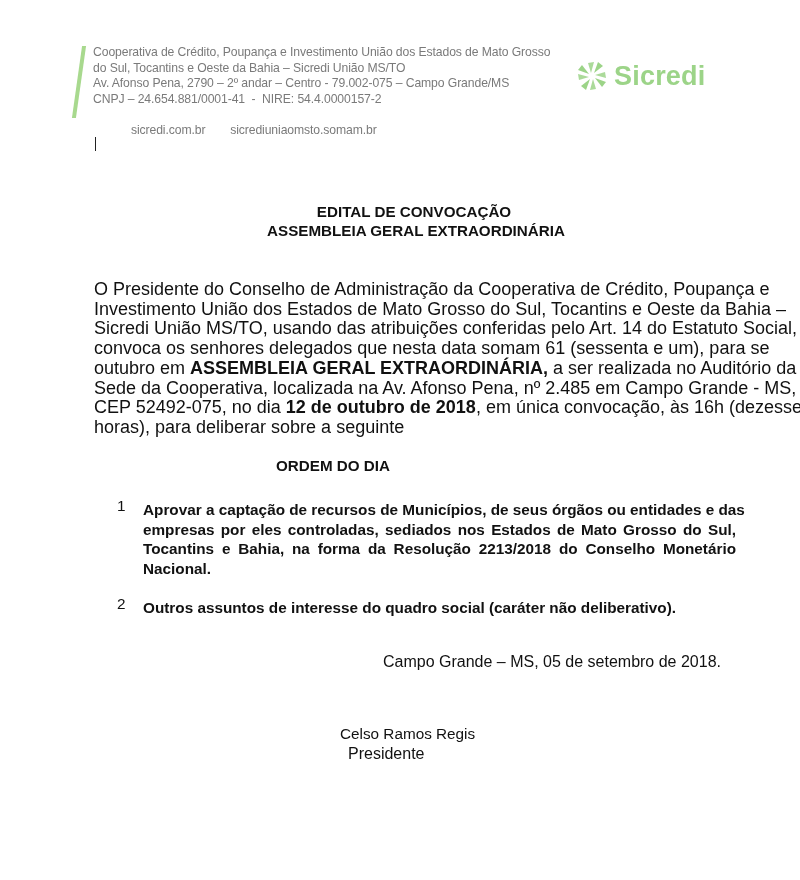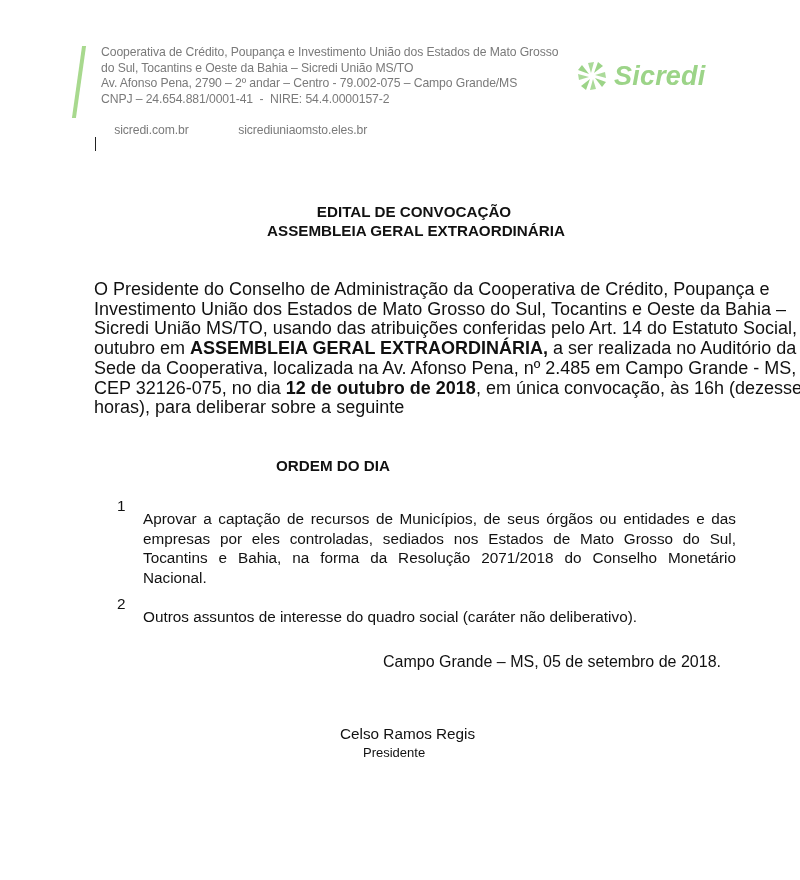--- a/index.html
+++ b/index.html
@@ -2,61 +2,61 @@
 <html><head>
 <meta charset="utf-8">
 <style>
   html, body { margin: 0; padding: 0; background: #ffffff; }
   body { width: 800px; height: 880px; position: relative; overflow: hidden;
          font-family: "Liberation Sans", sans-serif; color: #111; }
   .header-bar { position: absolute; left: 77px; top: 46px; width: 4px; height: 72px;
                 background: #a8d98e; transform: skewX(-8deg); }
   .header-text { position: absolute; left: 93px; top: 45px; font-size: 12.2px;
                  line-height: 15.6px; color: #7a7a7a; letter-spacing: -0.1px; }
-  .header-text .row { white-space: pre; margin-left: 8px; }
-  .header-text .web span { display: inline-block; }
+  .header-text .row { white-space: pre; }
+  .header-text .web span { display: inline-block; text-align: center; }
   .header-text .web .site1 { width: 124px; }
   .logo { position: absolute; left: 576px; top: 60px; display: flex; align-items: center; }
   .logo svg { width: 32px; height: 32px; }
-  .logo .brand { font-size: 27px; font-weight: bold; font-style: italic; color: #9cd488;
+  .logo .brand { font-size: 27px; font-weight: bold; color: #9cd488;
                  margin-left: 6px; letter-spacing: 0.2px; }
   .cursor { position: absolute; left: 95px; top: 137px; width: 1px; height: 14px; background: #222; }
   .title { position: absolute; left: 0; width: 800px; text-align: center; font-weight: bold;
            font-size: 15.2px; }
   .t1 { top: 203px; left: 14px; }
   .t2 { top: 222px; left: 16px; }
   .para { position: absolute; left: 94px; top: 280px; width: 641px; font-size: 18px;
           line-height: 19.7px; text-align: justify; }
   .para .line { display: block; text-align: justify; text-align-last: justify; white-space: nowrap; }
   .para .line.last { text-align-last: left; }
   .order-title { position: absolute; left: 0; width: 636px; top: 457px; text-align: center;
                  font-weight: bold; font-size: 15.2px; padding-left: 30px; box-sizing: border-box; }
   .item { position: absolute; left: 117px; font-size: 15.3px; line-height: 19.7px; }
   .item .num { position: absolute; left: 0; top: 0; }
-  .item .txt { position: absolute; left: 26px; top: 13px; width: 593px; }
+  .item .txt { position: absolute; left: 26px; top: 4px; width: 593px; font-weight: bold; }
   .item .txt .line { display: block; text-align: justify; text-align-last: justify; white-space: nowrap; }
   .item .txt .line.last { text-align-last: left; }
   .item1 { top: 496px; }
   .item2 { top: 594px; }
   .place-date { position: absolute; left: 383px; top: 653px; font-size: 16px; }
   .signer { position: absolute; left: 340px; top: 725px; font-size: 15.3px; text-align: right; }
-  .role { position: absolute; left: 363px; top: 745px; font-size: 13px; }
+  .role { position: absolute; left: 348px; top: 745px; font-size: 16px; }
 </style>
 </head>
 <body>
 
 <div class="header-bar"></div>
 
 <div class="header-text">
   <div class="row">Cooperativa de Crédito, Poupança e Investimento União dos Estados de Mato Grosso</div>
   <div class="row">do Sul, Tocantins e Oeste da Bahia – Sicredi União MS/TO</div>
   <div class="row">Av. Afonso Pena, 2790 – 2º andar – Centro - 79.002-075 – Campo Grande/MS</div>
   <div class="row">CNPJ – 24.654.881/0001-41  -  NIRE: 54.4.0000157-2</div>
   <div class="row web">
-    <span class="site1">sicredi.com.br</span><span>sicrediuniaomsto.eles.br</span>
+    <span class="site1">sicredi.com.br</span><span>sicrediuniaomsto.somam.br</span>
   </div>
 </div>
 
 <div class="logo">
   <svg viewBox="-16 -16 32 32">
     <g fill="#9cd488">
       <path d="M2,-3 L6,-14 L11,-10 Z"></path>
       <path d="M3,2 L14,6 L10,11 Z"></path>
       <path d="M-2,3 L-6,14 L-11,10 Z"></path>
       <path d="M-3,-2 L-14,-6 L-10,-11 Z"></path>
@@ -71,34 +71,35 @@
 
 <div class="cursor"></div>
 
 <div class="title t1">EDITAL DE CONVOCAÇÃO</div>
 <div class="title t2">ASSEMBLEIA GERAL EXTRAORDINÁRIA</div>
 
 <div class="para">
   <span class="line">O Presidente do Conselho de Administração da Cooperativa de Crédito, Poupança e</span>
   <span class="line">Investimento União dos Estados de Mato Grosso do Sul, Tocantins e Oeste da Bahia –</span>
   <span class="line">Sicredi União MS/TO, usando das atribuições conferidas pelo Art. 14 do Estatuto Social,</span>
+  <span class="line">convoca os senhores delegados que nesta data somam 61 (sessenta e um), para se</span>
   <span class="line"><span>outubro em </span><b>ASSEMBLEIA GERAL EXTRAORDINÁRIA,</b><span> a ser realizada no Auditório da</span></span>
   <span class="line">Sede da Cooperativa, localizada na Av. Afonso Pena, nº 2.485 em Campo Grande - MS,</span>
-  <span class="line"><span>CEP 32126-075, no dia </span><b>12 de outubro de 2018</b><span>, em única convocação, às 16h (dezesseis</span></span>
+  <span class="line"><span>CEP 52492-075, no dia </span><b>12 de outubro de 2018</b><span>, em única convocação, às 16h (dezesseis</span></span>
   <span class="line last">horas), para deliberar sobre a seguinte</span>
 </div>
 
 <div class="order-title">ORDEM DO DIA</div>
 
 <div class="item item1">
   <span class="num">1</span>
   <div class="txt">
     <span class="line">Aprovar a captação de recursos de Municípios, de seus órgãos ou entidades e das</span>
     <span class="line">empresas por eles controladas, sediados nos Estados de Mato Grosso do Sul,</span>
-    <span class="line">Tocantins e Bahia, na forma da Resolução 2071/2018 do Conselho Monetário</span>
+    <span class="line">Tocantins e Bahia, na forma da Resolução 2213/2018 do Conselho Monetário</span>
     <span class="line last">Nacional.</span>
   </div>
 </div>
 
 <div class="item item2">
   <span class="num">2</span>
   <div class="txt">
     <span class="line last">Outros assuntos de interesse do quadro social (caráter não deliberativo).</span>
   </div>
 </div>

